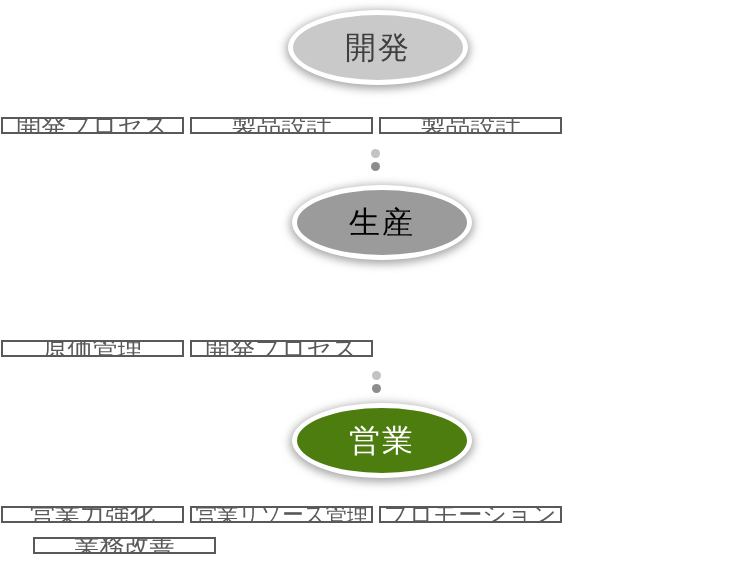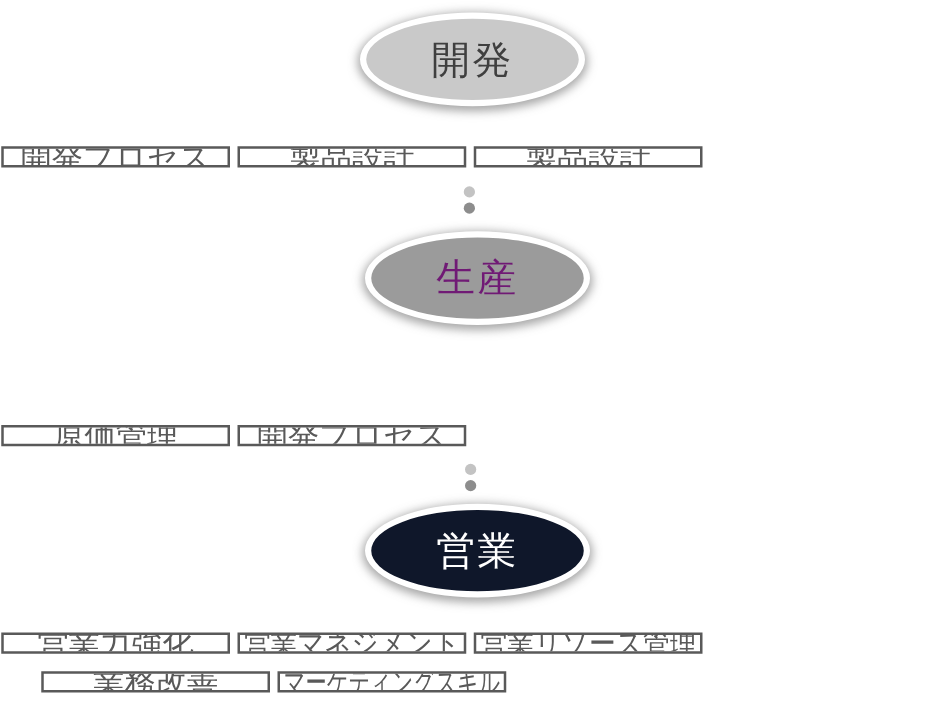--- a/index.html
+++ b/index.html
@@ -51,55 +51,52 @@
         <span class="box-label">製品設計</span>
       </div>
     <div class="box">
         <span class="box-label">製品設計</span>
       </div>
   </div>
 
   <div class="dot" style="left: 371px; top: 149px; background-color: rgb(195, 195, 195);"></div>
   <div class="dot" style="left: 371px; top: 162px; background-color: rgb(141, 141, 141);"></div>
 
-  <div class="ellipse ellipse-prod" style="background-color: rgb(155, 155, 155); color: #701a75; text-align: center;">
+  <div class="ellipse ellipse-prod" style="background-color: rgb(155, 155, 155); color: #000000; text-align: center;">
     <span>生産</span>
   </div>
 
 
   <div class="row row-3">
     <div class="box">
         <span class="box-label">原価管理</span>
       </div>
     <div class="box">
         <span class="box-label">開発プロセス</span>
       </div>
   </div>
 
   <div class="dot" style="left: 372px; top: 371px; background-color: rgb(195, 195, 195);"></div>
   <div class="dot" style="left: 372px; top: 384px; background-color: rgb(141, 141, 141);"></div>
 
-  <div class="ellipse ellipse-sales" style="background-color: #0f172a; color: rgb(255, 255, 255);">
+  <div class="ellipse ellipse-sales" style="background-color: #4d7c0f; color: rgb(255, 255, 255);">
     <span>営業</span>
   </div>
 
   <div class="row row-4">
     <div class="box">
         <span class="box-label">営業力強化</span>
       </div>
     <div class="box">
-        <span class="box-label" style="transform: scaleX(0.848039);">営業マネジメント</span>
+        <span class="box-label" style="transform: scaleX(0.856436);">営業リソース管理</span>
       </div>
     <div class="box">
-        <span class="box-label" style="transform: scaleX(0.856436);">営業リソース管理</span>
+        <span class="box-label" style="transform: scaleX(0.96648);">プロモーション</span>
       </div>
   </div>
 
   <div class="row row-5">
     <div class="box">
         <span class="box-label">業務改善</span>
       </div>
-    <div class="box">
-        <span class="box-label" style="transform: scaleX(0.678431);">マーケティングスキル</span>
-      </div>
   </div>
 
 </div>
 
 </body></html>

